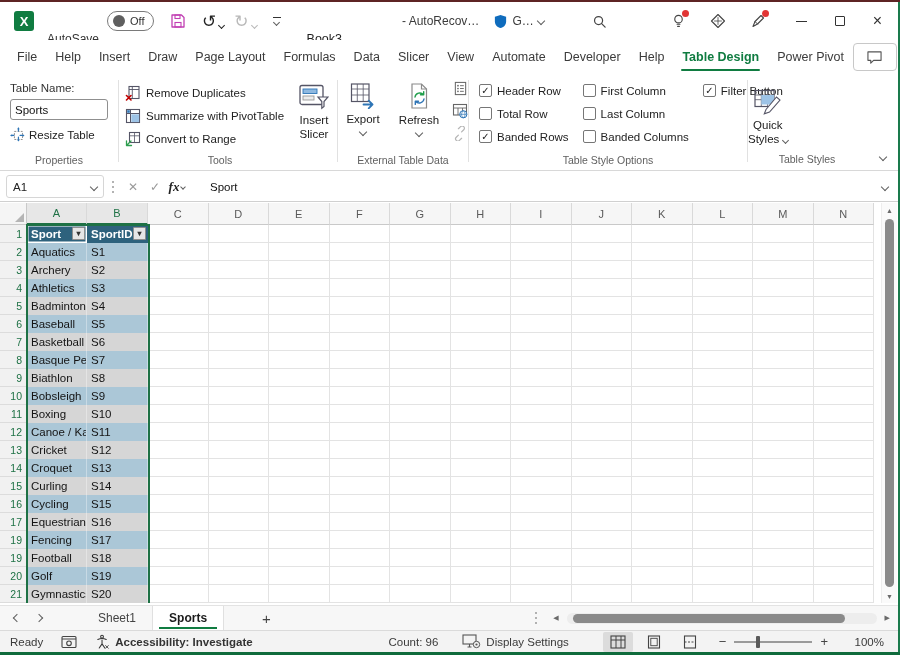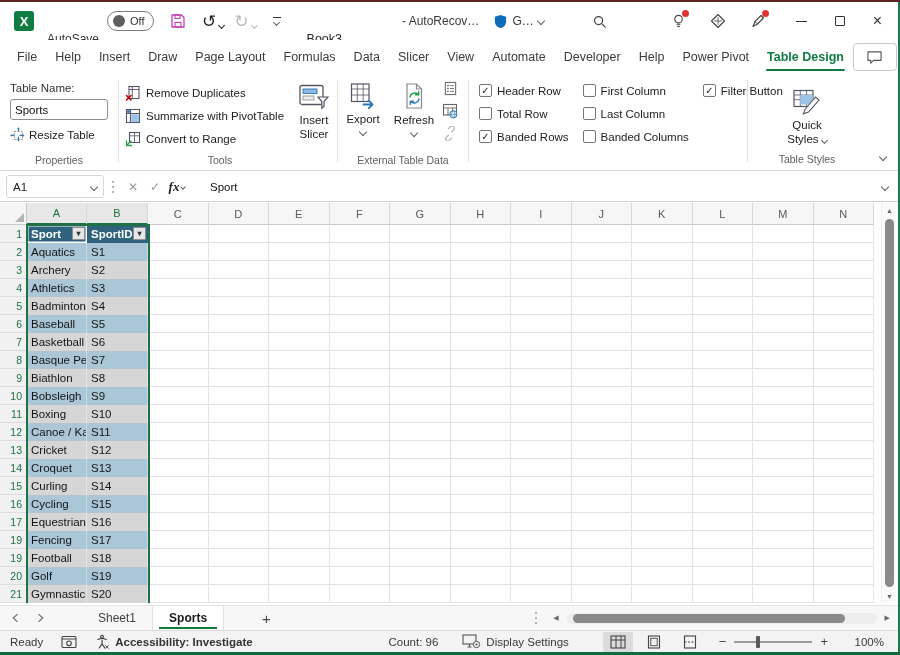--- a/index.html
+++ b/index.html
@@ -56,30 +56,30 @@
   #grp-props{width:118px;padding:8px 8px 0 10px;}
   #tbl-name-lbl{font-size:11.5px;color:#333;}
   #tbl-name-input{margin-top:5px;width:98px;height:21px;border:1px solid #8f8f8f;border-radius:3px;font-size:11.5px;padding:0 4px;font-family:"Liberation Sans",sans-serif;color:#111;}
   .resize-btn{margin-top:7px;display:flex;align-items:center;gap:4px;font-size:11.5px;color:#222;}
   
   #grp-tools{width:172px;padding:7px 0 0 6px;}
   .tool-item{display:flex;align-items:center;gap:5px;font-size:11.5px;color:#222;height:23px;white-space:nowrap;}
   
   .bigbtn{display:flex;flex-direction:column;align-items:center;font-size:11.5px;color:#222;padding-top:8px;line-height:1.25;}
   #grp-slicer{width:46px;}
-  #grp-ext{width:130px;display:flex;flex-direction:row;}
+  #grp-ext{width:130px;display:flex;flex-direction:row;justify-content:space-between;}
   .ext-small{display:flex;flex-direction:column;justify-content:flex-start;padding-top:7px;gap:7px;margin-left:2px;}
   
   #grp-style-opts{width:278px;padding:10px 0 0 10px;}
   #style-opts{display:flex;gap:14px;}
   .opt-col{display:flex;flex-direction:column;gap:10px;}
   .opt{display:flex;align-items:center;gap:5px;font-size:11.5px;color:#222;white-space:nowrap;}
   .cb{width:13px;height:13px;border:1px solid #767676;border-radius:2px;background:#fff;display:flex;align-items:center;justify-content:center;font-size:10px;color:#222;line-height:1;}
   
-  #grp-tstyles{width:118px;align-items:center;}
+  #grp-tstyles{width:118px;align-items:flex-start;}
   .collapse-chev{position:absolute;right:12px;bottom:10px;color:#444;}
 
   
   #fbar{position:absolute;left:0;top:172px;width:898px;height:30px;background:#fff;border-bottom:1px solid #d0d0d0;display:flex;align-items:center;}
   #namebox{margin-left:6px;width:98px;height:23px;border:1px solid #d6d6d6;border-radius:3px;display:flex;align-items:center;font-size:11.5px;color:#222;padding:0 6px;}
   #namebox .chev{margin-left:auto;}
   .chev{display:inline-block;width:6px;height:6px;border-right:1.4px solid #5f5f5f;border-bottom:1.4px solid #5f5f5f;transform:rotate(45deg);}
   .vdots{width:2px;height:2px;background:#9a9a9a;border-radius:50%;box-shadow:0 -5px 0 #9a9a9a,0 5px 0 #9a9a9a;margin:0 8px;}
   .fbtn{width:22px;height:22px;display:flex;align-items:center;justify-content:center;font-size:12px;color:#9a9a9a;}
   .fx{font-family:"Liberation Serif",serif;font-style:italic;font-size:13px;color:#222;font-weight:bold;}
@@ -219,22 +219,22 @@
         <div class="rtab">Insert</div>
         <div class="rtab">Draw</div>
         <div class="rtab">Page Layout</div>
         <div class="rtab">Formulas</div>
         <div class="rtab">Data</div>
         <div class="rtab">Slicer</div>
         <div class="rtab">View</div>
         <div class="rtab">Automate</div>
         <div class="rtab">Developer</div>
         <div class="rtab">Help</div>
+        <div class="rtab active">Table Design</div>
         <div class="rtab">Power Pivot</div>
-        <div class="rtab active">Table Design</div>
       </div>
     <div class="tab-right">
       <div class="cmt-group">
         <span class="cmt-btn">
             <span class="uicon">
               <svg width="17" height="15" viewBox="0 0 18 16">
                 <path d="M2 2 h14 v9 h-8 l-3 3 v-3 h-3 z" stroke-linecap="round" stroke-linejoin="round" fill="none" stroke="#555" stroke-width="1.2"></path>
               </svg>
             </span>
           </span>
@@ -391,20 +391,21 @@
               <span>Banded Columns</span>
             </div>
           </div>
           <div class="opt-col">
             <div class="opt">
               <span class="cb">✓</span>
               <span>Filter Button</span>
             </div>
           </div>
         </div>
+      <span class="glabel">Table Style Options</span>
     </div>
     <div class="rsep"></div>
     <div class="rgroup bigbtn" id="grp-tstyles">
       <div class="bigbtn" style="padding-top:6px">
         <span class="uicon">
             <svg width="30" height="28" viewBox="0 0 30 27">
               <rect x="2" y="2" width="19" height="16" fill="none" stroke="#556" stroke-width="1.2"></rect>
               <path d="M2 6.5h19M2 11.2h19M8.3 2v16M14.6 2v16" stroke="#556" stroke-width="0.8"></path>
               <rect x="8.3" y="6.5" width="12.7" height="9.5" fill="#9DC3E6"></rect>
               <path d="M13 21 L23.5 8.5 l3.5 3 L16.5 23.5 l-5.2 1.8 z" fill="#fff" stroke="#556" stroke-width="1.1"></path>

